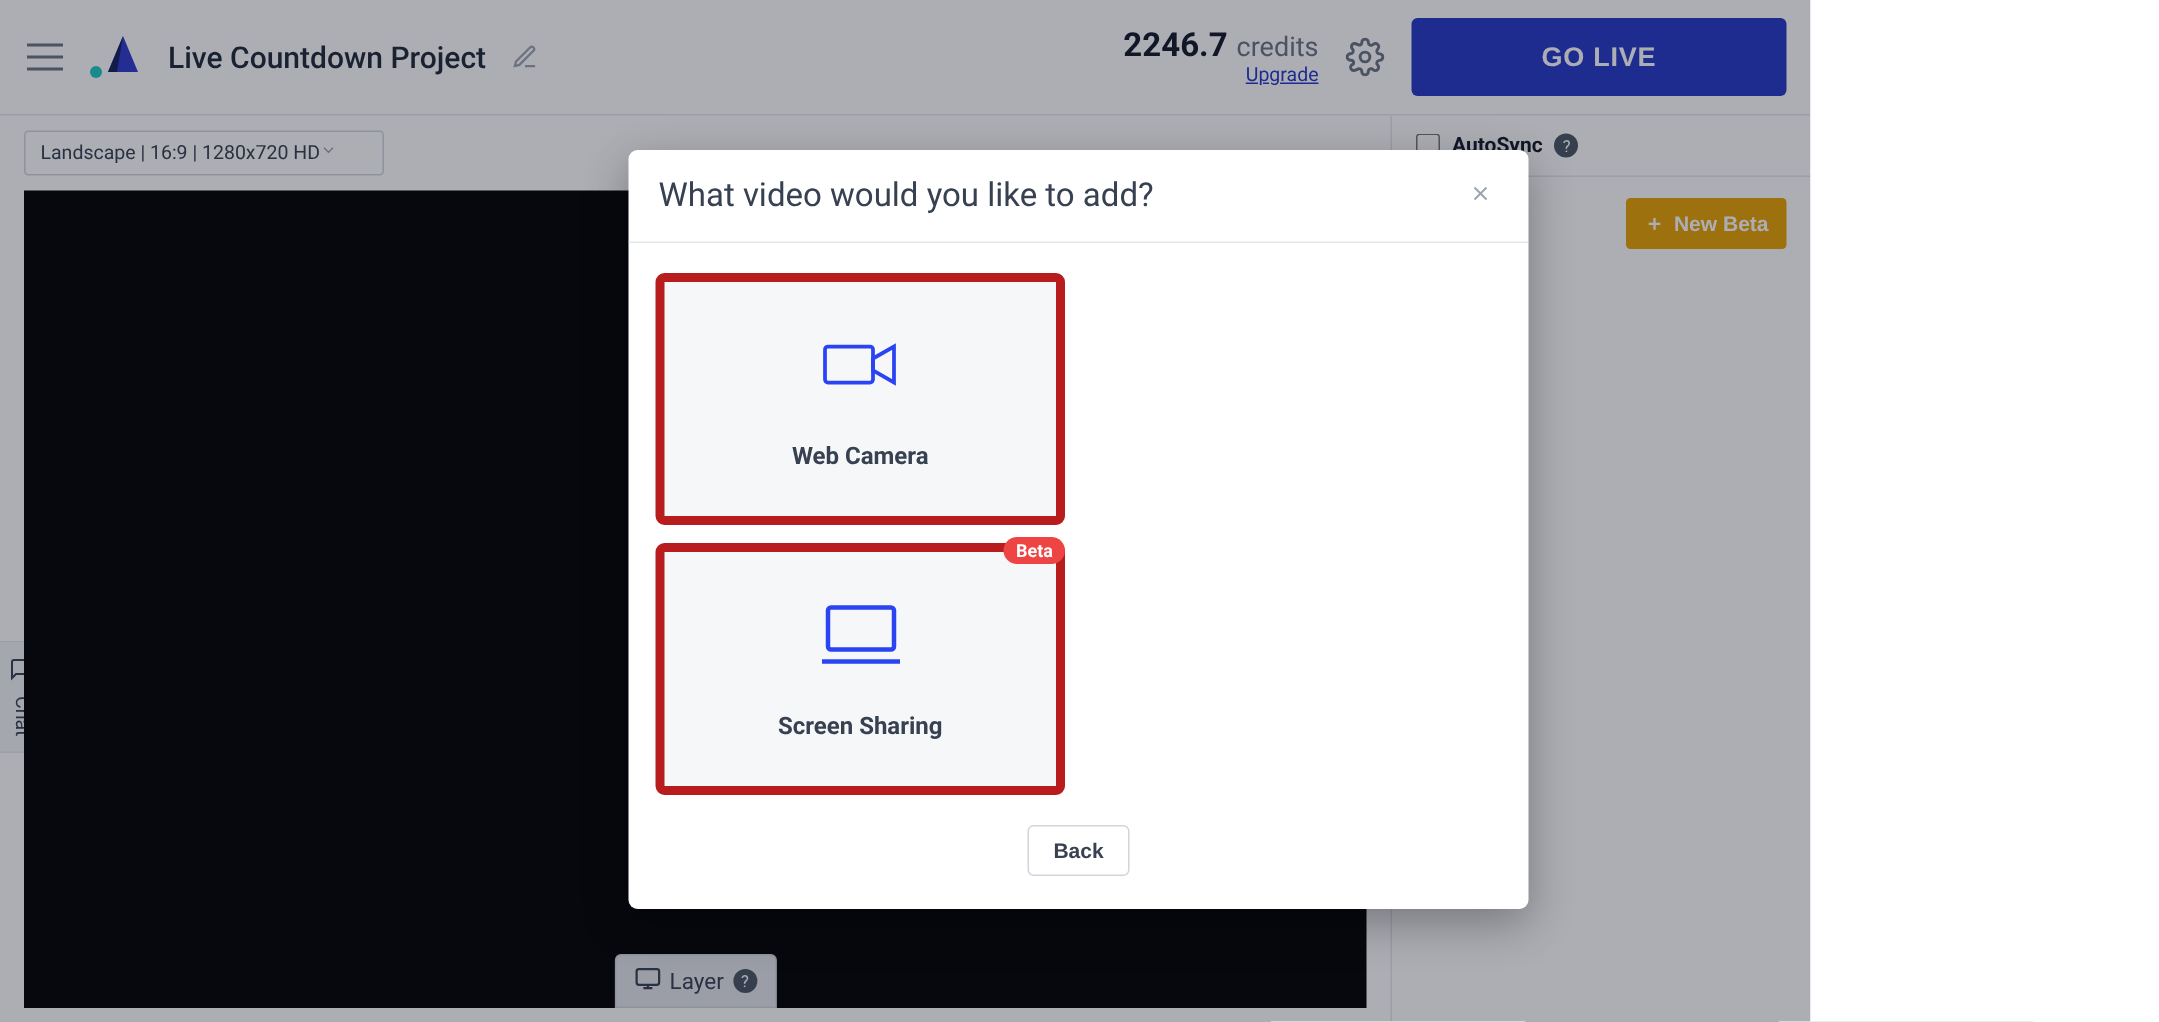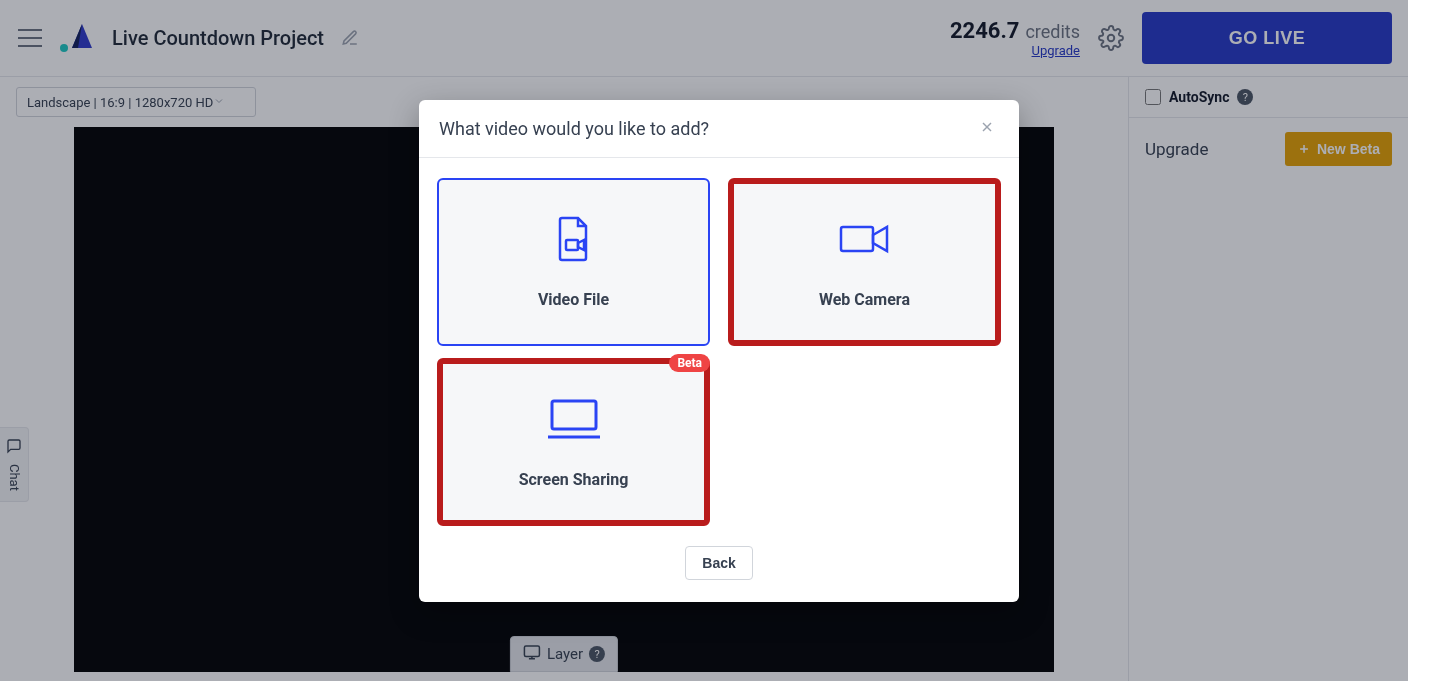--- a/index.html
+++ b/index.html
@@ -1,18 +1,18 @@
 <!DOCTYPE html>
 <html><head>
   <meta charset="utf-8">
   <style>
     * { box-sizing: border-box; margin: 0; padding: 0; }
     html, body { width: 100%; height: 100%; font-family: -apple-system, BlinkMacSystemFont, "Segoe UI", Roboto, Helvetica, Arial, sans-serif; color:#1f2937; background:#fff; }
 
-    .app { position:relative; width:1408px; height:681px; overflow:hidden; }
+    .app { position:relative; width:1207px; height:681px; overflow:hidden; }
 
     
     .header {
       display:flex; align-items:center; justify-content:space-between;
       height:77px; padding:0 16px; border-bottom:1px solid #e5e7eb; background:#fff;
     }
     .header-left { display:flex; align-items:center; gap:14px; }
     .hamburger { width:28px; height:28px; display:flex; align-items:center; justify-content:center; cursor:pointer; }
     .hamburger svg { color:#6b7280; }
     .logo { width:40px; height:40px; display:flex; align-items:center; justify-content:center; }
@@ -74,21 +74,21 @@
     .chat-tab .label { writing-mode:vertical-rl; font-size:13px; color:#374151; }
     .chat-tab .icon { color:#374151; }
 
     
     .scrim { position:absolute; inset:0; background:rgba(17,24,39,.35); }
     .modal {
       position:absolute; width:600px; left:419px; top:100px; background:#fff; border-radius:6px;
       box-shadow:0 10px 30px rgba(0,0,0,.3); overflow:hidden;
     }
     .modal-header { display:flex; align-items:center; justify-content:space-between; padding:18px 20px; border-bottom:1px solid #e5e7eb; }
-    .modal-title { font-size:18px; color:#374151; }
+    .modal-title { font-size:22px; color:#374151; }
     .modal-close { color:#9ca3af; cursor:pointer; display:flex; width:20px; height:20px; }
 
     .options { display:grid; grid-template-columns:1fr 1fr; gap:18px; padding:20px 18px 12px; }
     .option-card {
       position:relative; background:#f6f7f9; border:6px solid #b91c1c; border-radius:6px;
       height:168px; display:flex; flex-direction:column; align-items:center; justify-content:center; gap:28px;
       cursor:pointer; text-align:center;
     }
     .option-card .icon { color:#2a44f4; height:46px; display:flex; align-items:center; justify-content:center; }
     .option-card .name { font-size:16px; font-weight:700; color:#374151; }
@@ -207,31 +207,20 @@
       <div class="modal-title">What video would you like to add?</div>
       <div class="modal-close">
         <svg width="16" height="16" viewBox="0 0 24 24" fill="none" stroke="currentColor" stroke-width="2">
             <line x1="18" y1="6" x2="6" y2="18"></line>
             <line x1="6" y1="6" x2="18" y2="18"></line>
           </svg>
       </div>
     </div>
 
     <div class="options">
-      <div class="option-card selected">
-        <span class="icon">
-          <svg width="40" height="46" viewBox="0 0 40 46" fill="none" stroke="currentColor" stroke-width="2.5">
-            <path d="M8 2h16l8 8v32a2 2 0 0 1-2 2H8a2 2 0 0 1-2-2V4a2 2 0 0 1 2-2Z"></path>
-            <path d="M24 2v8h8"></path>
-            <rect x="12" y="24" width="12" height="10" rx="1"></rect>
-            <path d="M24 27l6-3v10l-6-3z"></path>
-          </svg>
-        </span>
-        <div class="name">Video File</div>
-      </div>
 
       <div class="option-card">
         <span class="icon">
           <svg width="52" height="36" viewBox="0 0 52 36" fill="none" stroke="currentColor" stroke-width="2.5">
             <rect x="2" y="6" width="32" height="24" rx="2"></rect>
             <path d="M34 14l14-8v24l-14-8z"></path>
           </svg>
         </span>
         <div class="name">Web Camera</div>
       </div>

